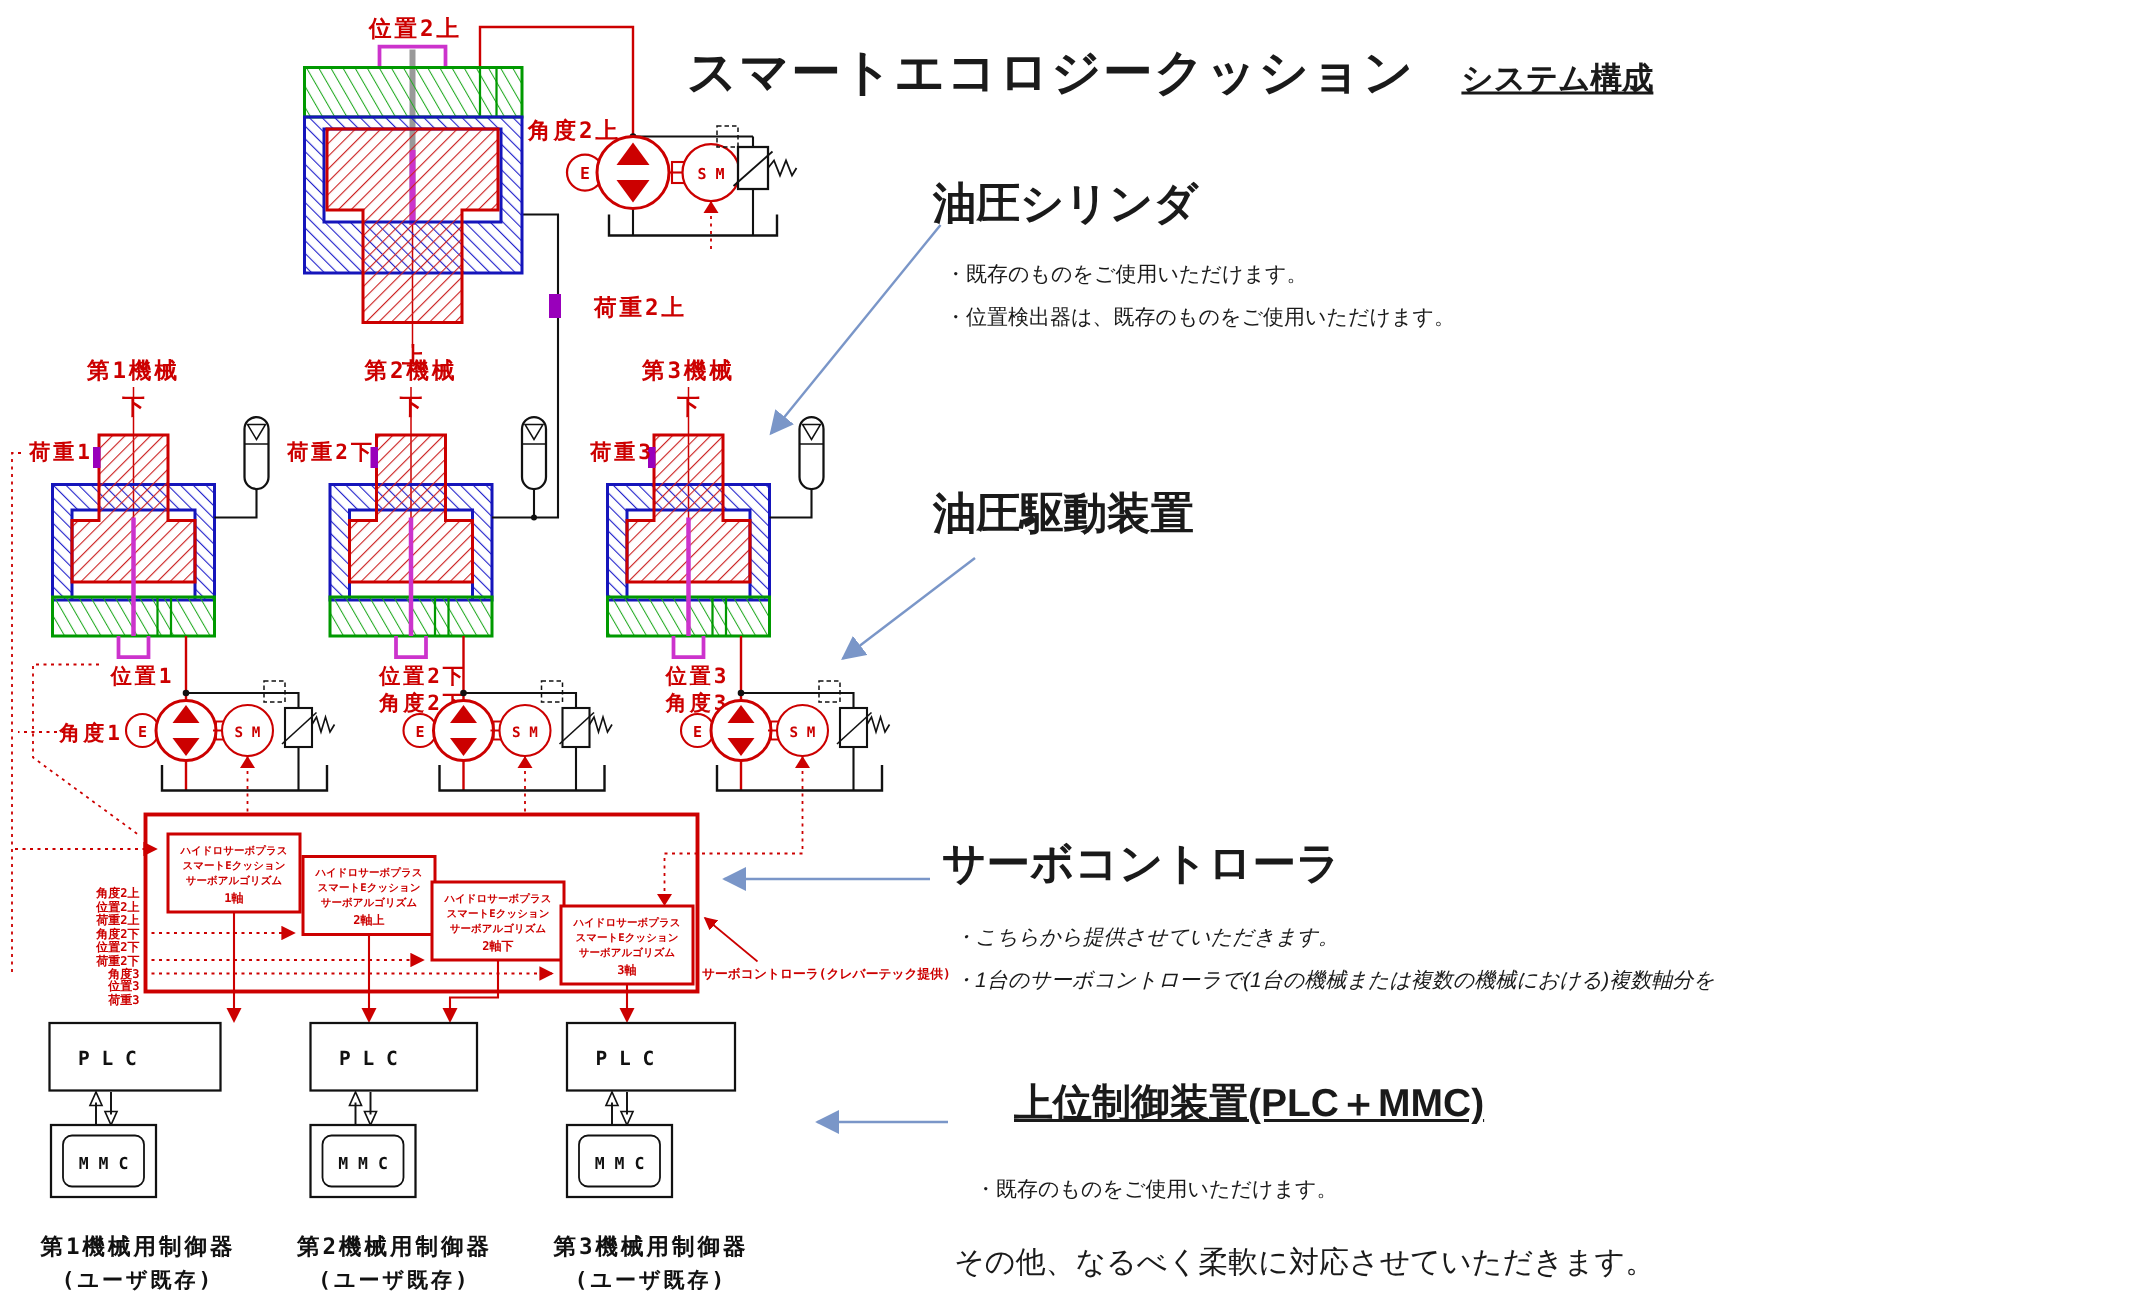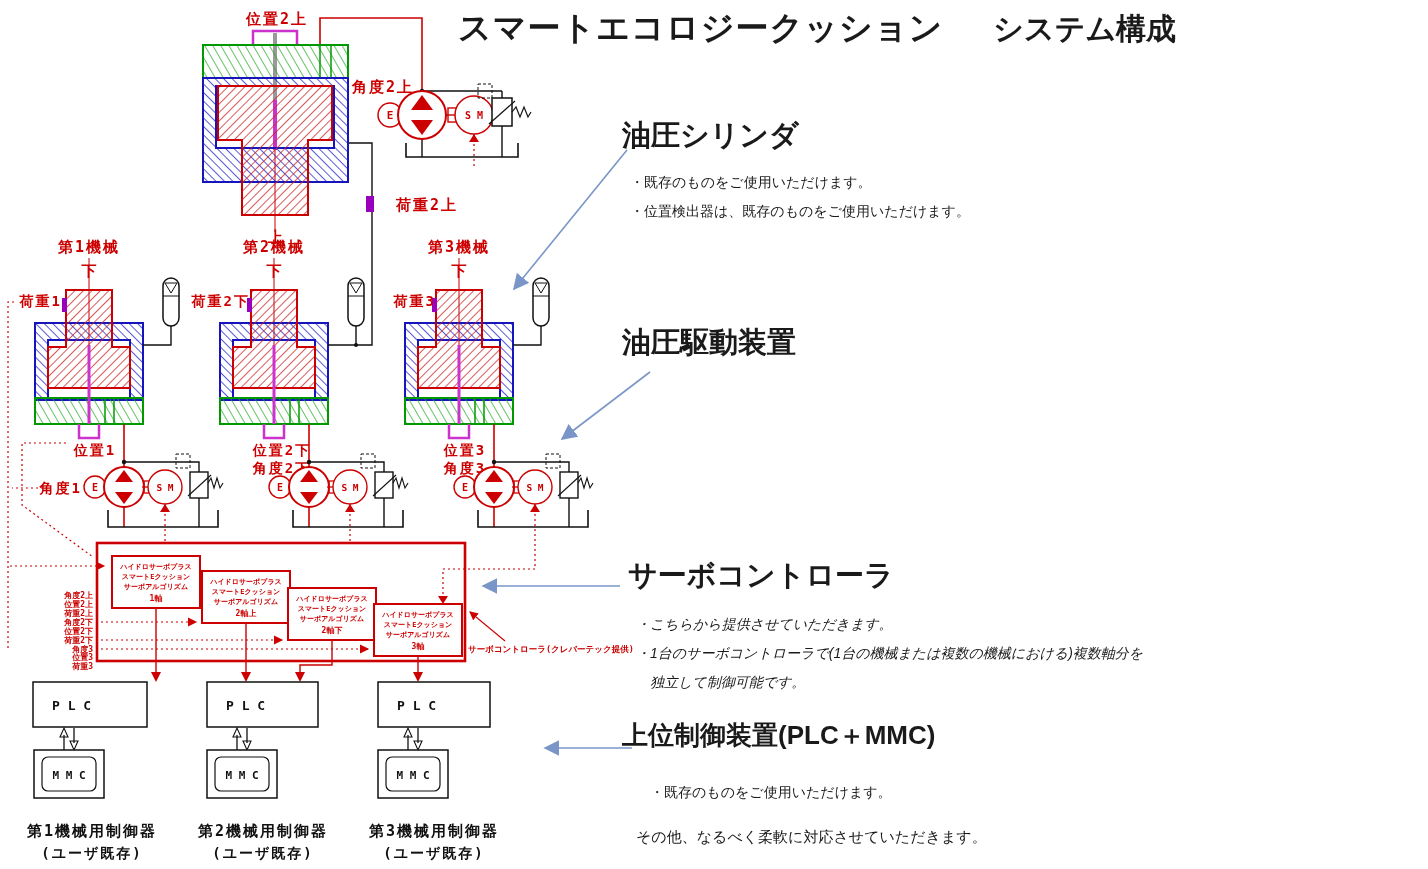--- a/index.html
+++ b/index.html
@@ -2,26 +2,26 @@
 <html><head>
 <meta charset="utf-8">
 <style>
   html,body{margin:0;padding:0;background:#fff;}
   body{width:1428px;height:869px;position:relative;overflow:hidden;
        font-family:"Liberation Sans",sans-serif;color:#1a1a1a;}
   .stage{position:absolute;inset:0;}
   svg text{user-select:none;}
   .cad{font-family:"DejaVu Sans Mono",monospace;fill:#cc0000;font-weight:bold;}
   .cadblk{font-family:"DejaVu Sans Mono",monospace;fill:#111;font-weight:bold;}
-  .title-row{position:absolute;left:458px;top:6px;display:flex;align-items:baseline;gap:50px;text-align:right;}
+  .title-row{position:absolute;left:458px;top:26px;display:flex;align-items:baseline;gap:31px;text-align:right;}
   .title-main{font-size:33px;font-weight:bold;letter-spacing:1px;}
-  .title-sub{font-size:30px;font-weight:bold;}
+  .title-sub{font-size:21px;font-weight:bold;text-decoration:underline;}
   .sec-head{position:absolute;font-size:29px;font-weight:bold;white-space:nowrap;}
   .sec-body{position:absolute;font-size:14px;line-height:29px;white-space:nowrap;}
-  .footer-note{position:absolute;font-size:15px;white-space:nowrap;}
+  .footer-note{position:absolute;font-size:20px;white-space:nowrap;}
 </style>
 </head>
 <body>
 
 <div class="stage">
 
 <svg width="1428" height="869" viewBox="0 0 1428 869">
   <defs>
     <pattern id="hr" patternUnits="userSpaceOnUse" width="6" height="6" patternTransform="rotate(45)">
       <line x1="0" y1="0" x2="0" y2="6" stroke="#cc2222" stroke-width="1.5"></line>
@@ -352,23 +352,22 @@
   <div>・既存のものをご使用いただけます。</div>
   <div>・位置検出器は、既存のものをご使用いただけます。</div>
 </div>
 
 <div class="sec-head" style="left:622px;top:323px;">油圧駆動装置</div>
 
 <div class="sec-head" style="left:628px;top:556px;">サーボコントローラ</div>
 <div class="sec-body" style="left:636px;top:610px;font-style:italic;">
   <div>・こちらから提供させていただきます。</div>
   <div>・1台のサーボコントローラで(1台の機械または複数の機械における)複数軸分を</div>
-  <div>　独立して制御可能です。</div>
-</div>
-
-<div class="sec-head" style="left:622px;top:718px;font-size:26px;">上位制御装置(PLC＋MMC)</div>
+</div>
+
+<div class="sec-head" style="left:676px;top:718px;font-size:26px;text-decoration:underline;">上位制御装置(PLC＋MMC)</div>
 <div class="sec-body" style="left:650px;top:778px;">
   <div>・既存のものをご使用いただけます。</div>
 </div>
 
 <div class="footer-note" style="left:636px;top:828px;">その他、なるべく柔軟に対応させていただきます。</div>
 
 </div>
 
 </body></html>

